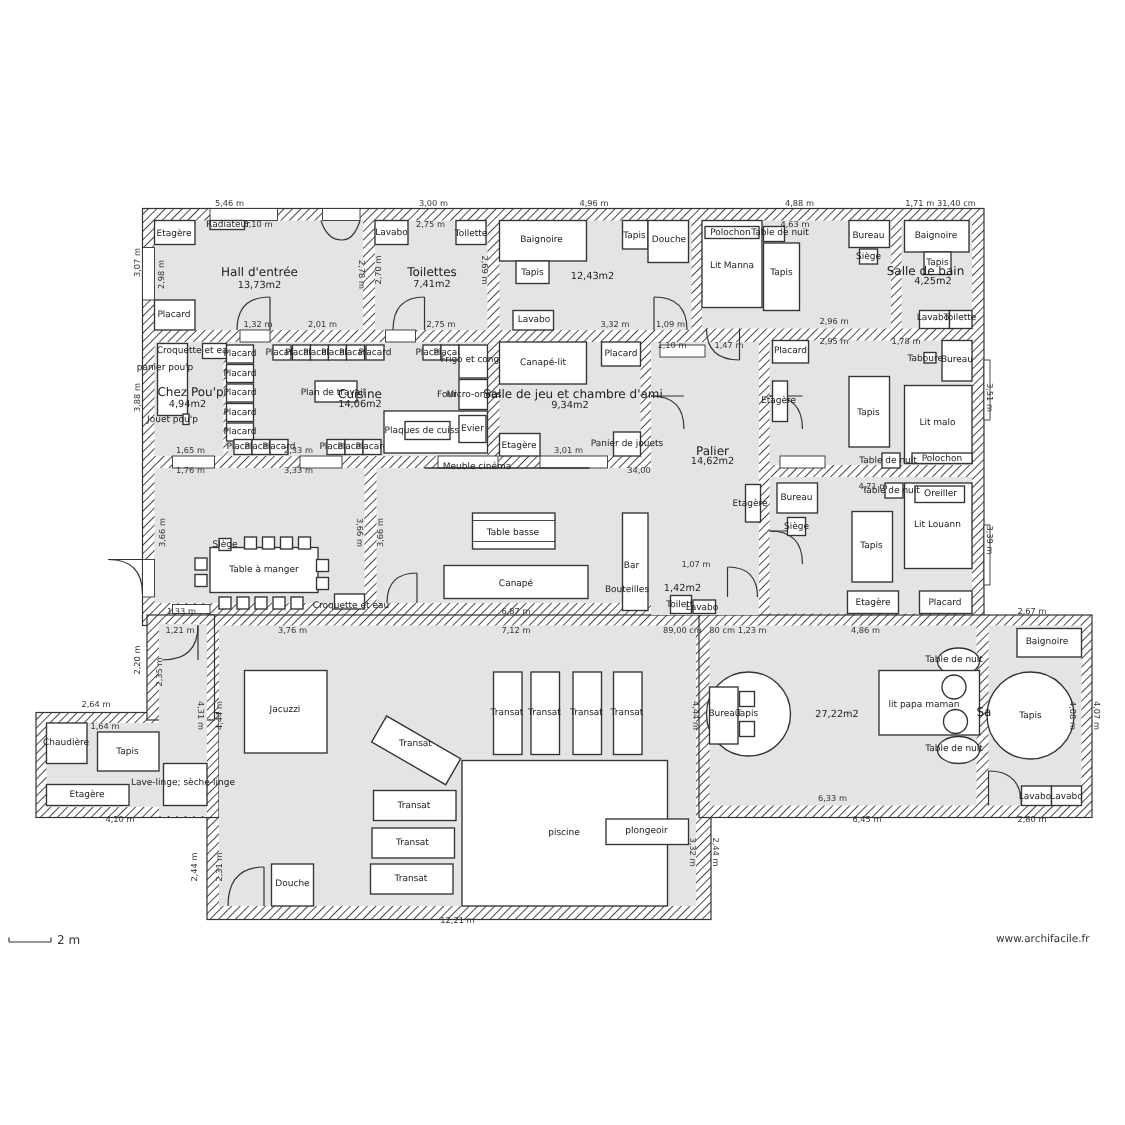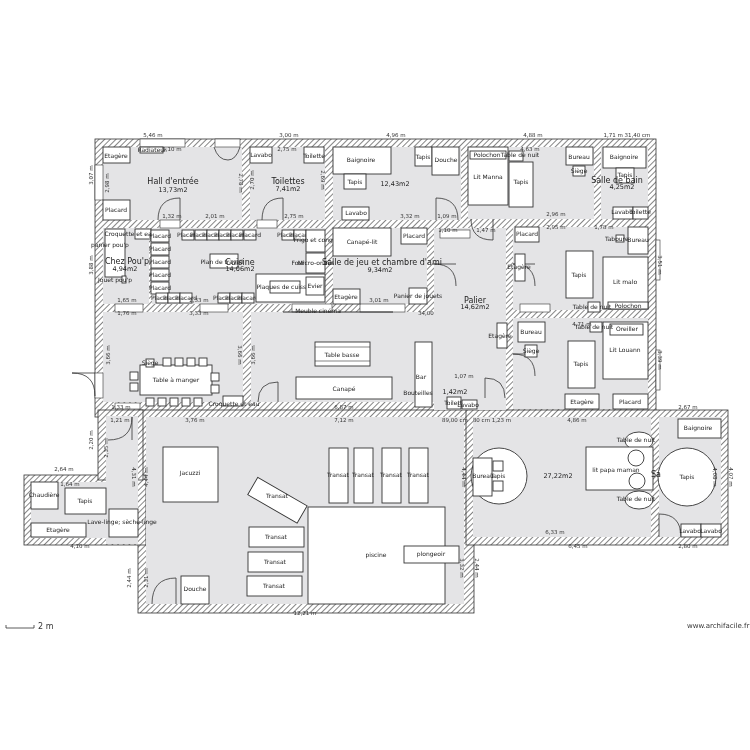--- a/index.html
+++ b/index.html
@@ -449,13 +449,13 @@
   </g>
 
   <g>
     <line x1="6" y1="628" x2="34" y2="628" stroke="#333" stroke-width="0.8"></line>
     <line x1="6" y1="625" x2="6" y2="628" stroke="#333" stroke-width="0.8"></line>
     <line x1="34" y1="625" x2="34" y2="628" stroke="#333" stroke-width="0.8"></line>
   </g>
 </svg>
 
 <div class="footer" style="left:38px; top:622px;">2 m</div>
-<div class="footer" style="left:687px; top:622px; font-size:7px;">www.archifacile.fr</div>
+<div class="footer" style="left:664px; top:622px; font-size:7px;">www.archifacile.fr</div>
 
 </body></html>

